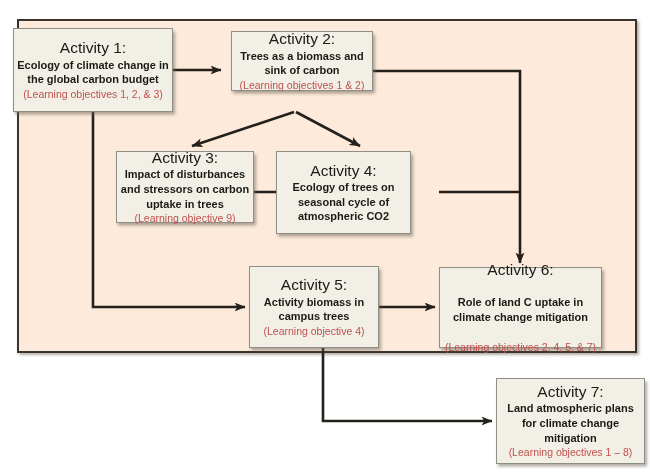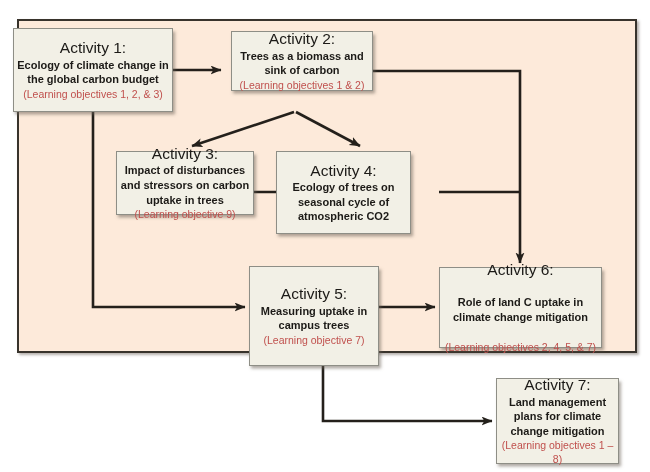--- a/index.html
+++ b/index.html
@@ -17,25 +17,25 @@
     position:absolute;box-sizing:border-box;background:#f2f0e6;
     border:1.4px solid #8e8e86;box-shadow:2px 2.5px 3px rgba(110,100,90,0.55);
     display:flex;flex-direction:column;justify-content:center;align-items:center;
     text-align:center;padding:3px 2px;
   }
   .abox .ttl{font-size:15.5px;font-weight:400;color:#1c1a17;line-height:1.25;}
   .abox .dsc{font-size:11px;font-weight:700;color:#1c1a17;line-height:1.32;}
   .abox .obj{font-size:10.5px;font-weight:400;color:#c0504d;line-height:1.32;margin-top:1px;text-align:center;}
   .b1{left:13px;top:28px;width:160px;height:84px;}
   .b2{left:231px;top:31px;width:142px;height:60px;}
-  .b3{left:116px;top:151px;width:138px;height:64px;}
+  .b3{left:116px;top:151px;width:138px;height:72px;}
   .b4{left:276px;top:151px;width:135px;height:83px;}
-  .b5{left:249px;top:266px;width:130px;height:100px;}
+  .b5{left:249px;top:266px;width:130px;height:82px;}
   .b6{left:439px;top:267px;width:163px;height:81px;gap:16px;}
-  .b7{left:496px;top:378px;width:123px;height:86px;}
+  .b7{left:496px;top:378px;width:149px;height:86px;}
 </style>
 </head>
 <body>
 
 <div class="canvas">
 
   <div class="outer-frame"></div>
 
   <svg class="connectors" width="650" height="472" viewBox="0 0 650 472" xmlns="http://www.w3.org/2000/svg">
     <defs>
@@ -74,29 +74,29 @@
     <div class="obj">(Learning objective 9)</div>
   </div>
 
   <div class="abox b4">
     <div class="ttl">Activity 4:</div>
     <div class="dsc">Ecology of trees on seasonal cycle of atmospheric CO2</div>
   </div>
 
   <div class="abox b5">
     <div class="ttl">Activity 5:</div>
-    <div class="dsc">Measuring uptake in campus trees</div>
-    <div class="obj">(Learning objective 7)</div>
+    <div class="dsc">Activity biomass in campus trees</div>
+    <div class="obj">(Learning objective 4)</div>
   </div>
 
   <div class="abox b6">
     <div class="ttl">Activity 6:</div>
     <div class="dsc">Role of land C uptake in climate change mitigation</div>
     <div class="obj">(Learning objectives 2, 4, 5, &amp; 7)</div>
   </div>
 
   <div class="abox b7">
     <div class="ttl">Activity 7:</div>
-    <div class="dsc">Land management plans for climate change mitigation</div>
+    <div class="dsc">Land atmospheric plans for climate change mitigation</div>
     <div class="obj">(Learning objectives 1 – 8)</div>
   </div>
 
 </div>
 
 </body></html>

